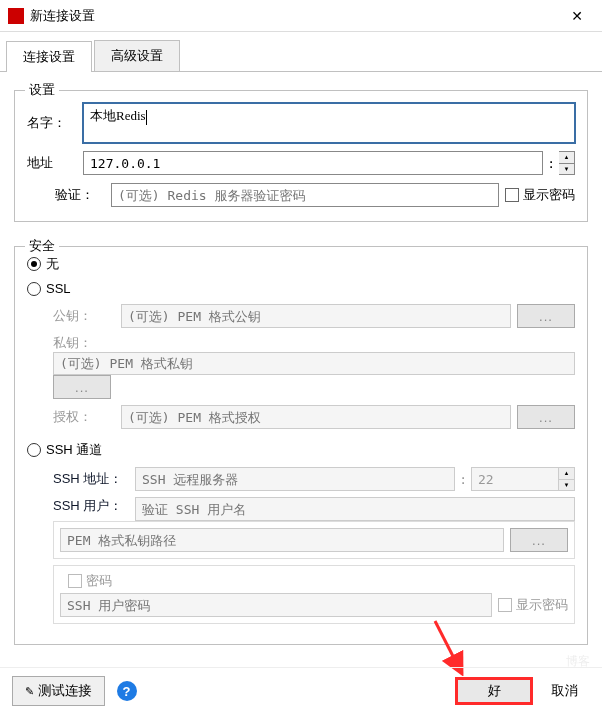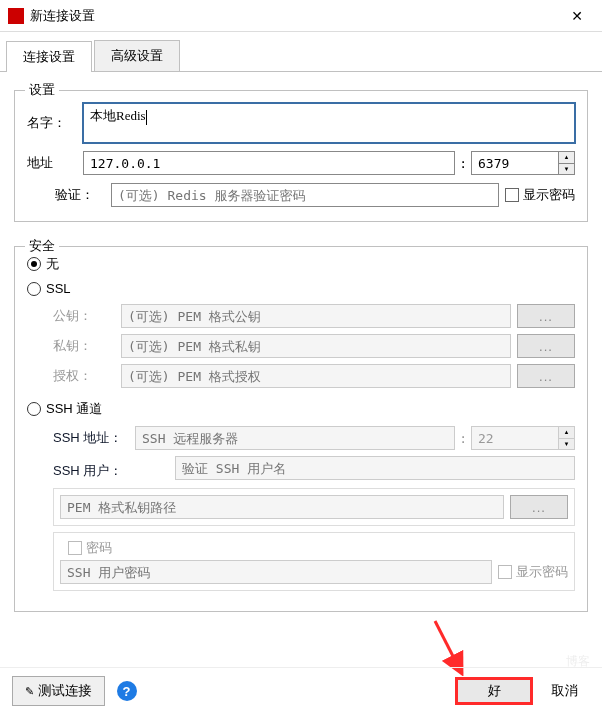--- a/index.html
+++ b/index.html
@@ -86,21 +86,20 @@
     <div class="row">
       <span class="lbl">名字：</span>
       <div style="flex:1; border:1px solid #3a6ea5; outline:1px solid #3a6ea5; height:40px; padding:3px 6px; font-family:Liberation Serif, serif;"><span>本地Redis</span><span class="caret"></span></div>
     </div>
 
     <div class="row">
       <span class="lbl">地址</span>
       <input type="text" style="flex: 1 1 0%;" value="127.0.0.1">
       <span style="margin:0 4px; font-family:monospace;">:</span>
       <div class="spinner">
-        <input type="text" style="width: 88px;" value="6379">
         <div class="spin-btns">
             <div class="sb">▲</div>
             <div class="sb">▼</div>
           </div>
       </div>
     </div>
 
     <div class="row">
       <span class="lbl">验证：</span>
       <input type="text" style="flex: 1 1 0%;" placeholder="(可选) Redis 服务器验证密码">
@@ -126,21 +125,21 @@
           <span class="circle"></span>
           <span>SSL</span>
         </label></div>
 
     <div class="sec-sub" style="display:flex;align-items:center;">
       <span class="lbl2">公钥：</span>
       <input type="text" disabled="" style="flex: 1 1 0%;" placeholder="(可选) PEM 格式公钥">
       <span style="width:6px;"></span>
       <div class="browse-btn">...</div>
     </div>
-    <div class="sec-sub" style="display:flex;align-items:center;">
+    <div class="sec-sub" style="display:flex;flex-direction:column;">
       <span class="lbl2">私钥：</span>
       <input type="text" disabled="" style="flex: 1 1 0%;" placeholder="(可选) PEM 格式私钥">
       <span style="width:6px;"></span>
       <div class="browse-btn">...</div>
     </div>
     <div class="sec-sub" style="display:flex;align-items:center;margin-bottom:12px;">
       <span class="lbl2">授权：</span>
       <input type="text" disabled="" style="flex: 1 1 0%;" placeholder="(可选) PEM 格式授权">
       <span style="width:6px;"></span>
       <div class="browse-btn">...</div>
@@ -156,21 +155,21 @@
       <input type="text" disabled="" style="flex: 1 1 0%;" placeholder="SSH 远程服务器">
       <span style="margin:0 4px;font-family:monospace;color:#999;">:</span>
       <div class="spinner">
         <input type="text" disabled="" style="width: 88px; color: rgb(153, 153, 153);" value="22">
         <div class="spin-btns disabled">
             <div class="sb">▲</div>
             <div class="sb">▼</div>
           </div>
       </div>
     </div>
-    <div class="sec-sub" style="display:flex;align-items:flex-end;margin-bottom:8px;gap:40px;">
+    <div class="sec-sub" style="display:flex;align-items:flex-start;margin-bottom:0;">
       <span class="lbl3">SSH 用户：</span>
       <input type="text" disabled="" style="flex: 1 1 0%;" placeholder="验证 SSH 用户名">
     </div>
 
     <div class="ssh-box">
       <div style="display:flex;align-items:center;">
         <input type="text" disabled="" style="flex: 1 1 0%;" placeholder="PEM 格式私钥路径">
         <span style="width:6px;"></span>
         <div class="browse-btn">...</div>
       </div>

